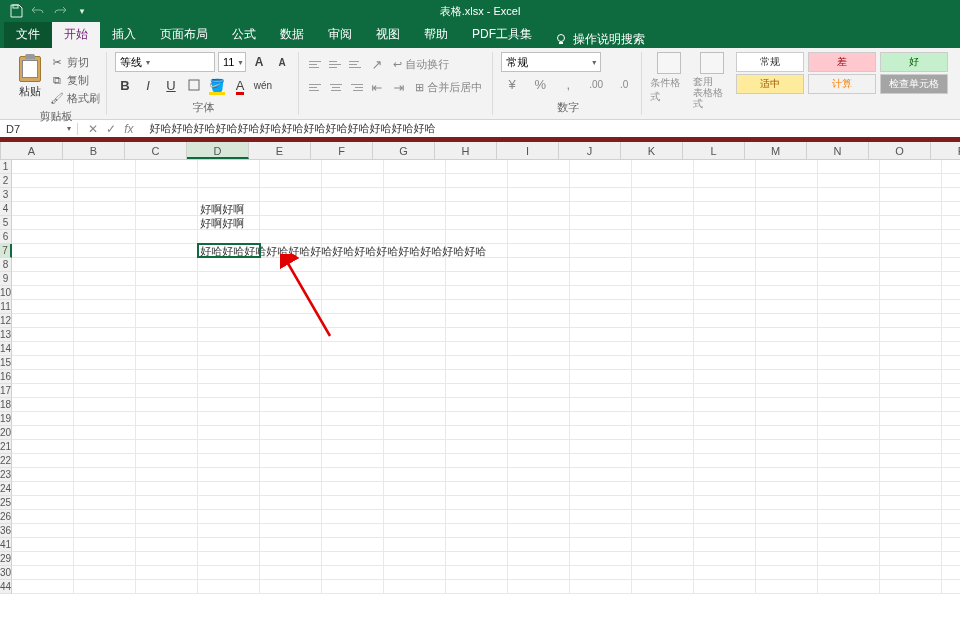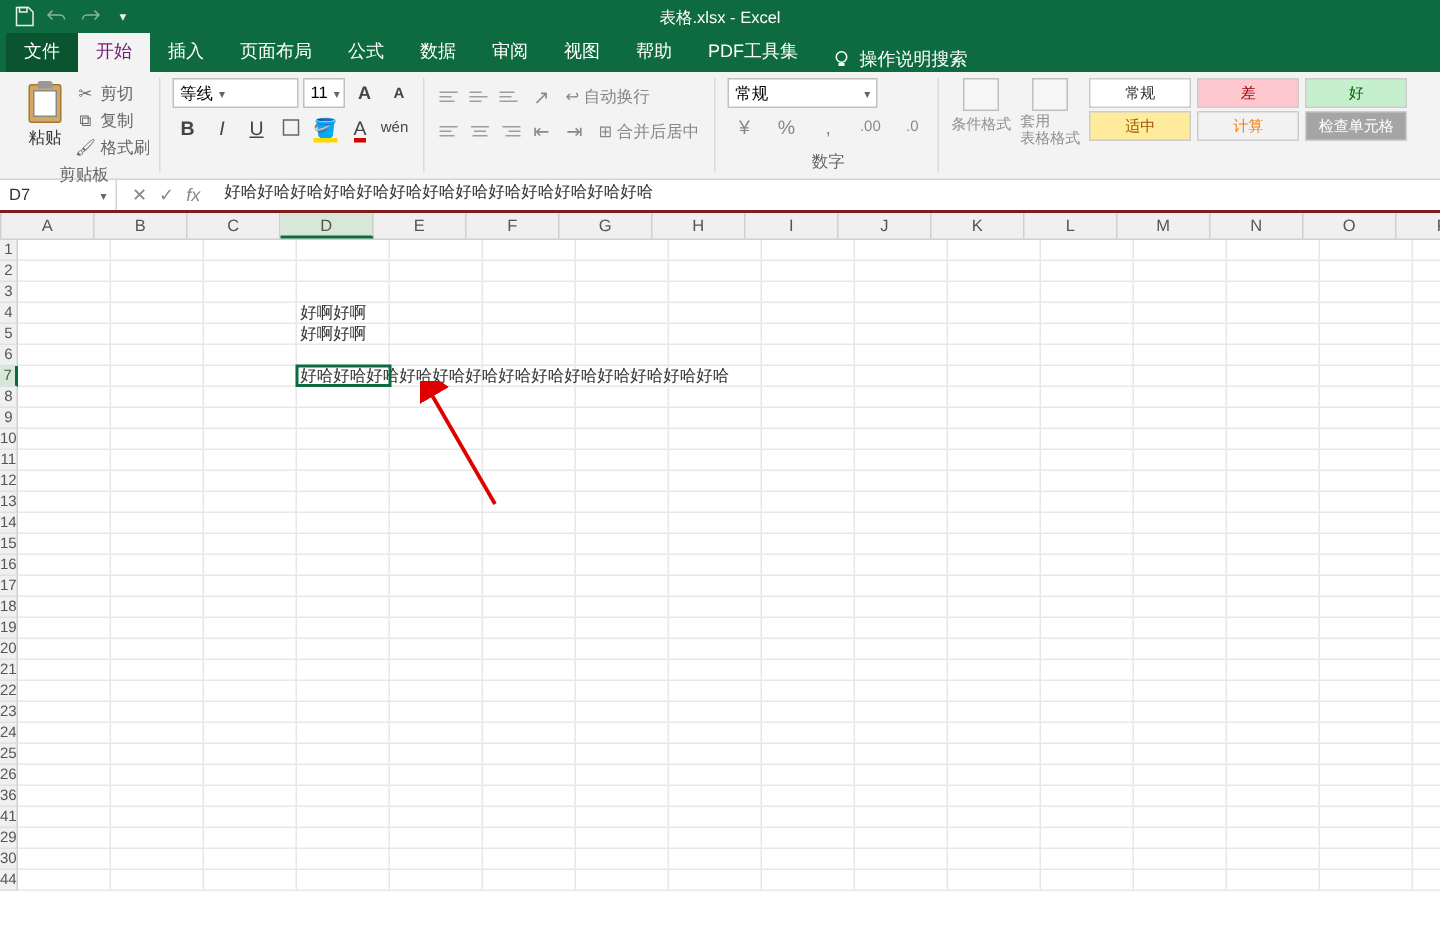--- a/index.html
+++ b/index.html
@@ -28,21 +28,21 @@
     .paper { position: absolute; left: 6px; top: 6px; width: 16px; height: 18px; background: #fff; border: 1px solid #888; }
     .paste-label { font-size: 11px; color: #333; }
     
     .clip-right { display: flex; flex-direction: column; gap: 1px; padding-top: 2px; }
     .clip-item { display: flex; align-items: center; gap: 3px; font-size: 11px; color: #666; padding: 1px 0; cursor: pointer; }
     .mini-icon { width: 14px; height: 14px; display: inline-flex; align-items: center; justify-content: center; }
     
     .font-col { display: flex; flex-direction: column; gap: 3px; }
     .font-row { display: flex; align-items: center; gap: 3px; }
     .combo { background: #fff; border: 1px solid #c0c0c0; height: 20px; display: flex; align-items: center; padding: 0 4px; font-size: 11px; gap: 4px; cursor: pointer; }
-    .combo-name { width: 84px; }
+    .combo-name { width: 100px; }
     .combo-size { width: 28px; }
     .chev-down { font-size: 8px; color: #666; }
     .btn-sm { width: 20px; height: 20px; display: flex; align-items: center; justify-content: center; cursor: pointer; color: #444; font-size: 13px; }
     .inc-a { font-size: 12px; font-weight: bold; }
     .dec-a { font-size: 10px; font-weight: bold; }
     
     .align-col { display: flex; flex-direction: column; gap: 3px; padding-top: 2px; }
     .align-row { display: flex; gap: 2px; align-items: center; }
     .align-btn { width: 18px; height: 18px; display: flex; flex-direction: column; justify-content: center; gap: 2px; cursor: pointer; padding: 2px; opacity: 0.6; }
     .align-line { height: 1px; background: #666; }
@@ -60,21 +60,21 @@
     .cell-styles { display: flex; flex-direction: column; gap: 2px; }
     .cs-row { display: flex; gap: 4px; }
     .cs-box { width: 68px; height: 20px; border: 1px solid #ccc; display: flex; align-items: center; justify-content: center; font-size: 10px; cursor: pointer; }
     .cs-normal { background: #fff; color: #333; }
     .cs-bad { background: #ffc7ce; color: #9c0006; }
     .cs-good { background: #c6efce; color: #006100; }
     .cs-neutral { background: #ffeb9c; color: #9c5700; }
     .cs-calc { background: #f2f2f2; color: #fa7d00; }
     .cs-check { background: #a5a5a5; color: #fff; }
     
-    .formula-bar { height: 22px; border-bottom: 2px solid #7f1d1d; display: flex; background: #fff; }
+    .formula-bar { height: 22px; border-bottom: 5px solid #7f1d1d; display: flex; align-items: center; background: #fff; }
     .name-box { width: 78px; border-right: 1px solid #d4d4d4; padding: 0 6px; font-size: 11px; color: #333; display: flex; align-items: center; justify-content: space-between; }
     .fb-btns { display: flex; align-items: center; gap: 8px; padding: 0 10px; color: #888; }
     .fb-btn { cursor: pointer; font-size: 12px; }
     .fb-input { flex: 1; padding: 0 6px; font-size: 11px; color: #333; }
     
     .grid-container { height: 476px; overflow: hidden; position: relative; }
     .col-headers { display: flex; height: 18px; background: #f0f0f0; border-bottom: 1px solid #d0d0d0; }
     .corner { width: 24px; border-right: 1px solid #d0d0d0; background: #f0f0f0; cursor: pointer; }
     .col-header { width: 62px; border-right: 1px solid #d0d0d0; text-align: center; font-size: 11px; color: #555; line-height: 18px; cursor: pointer; }
     .col-header.active { background: #d8e8d8; border-bottom: 2px solid #0e6b3f; }
@@ -197,20 +197,21 @@
           <div class="btn-sm">
               <span class="fill-a">🪣</span>
             </div>
           <div class="btn-sm">
               <span class="underline-a">A</span>
             </div>
           <div class="btn-sm" style="font-size:10px">wén</div>
         </div>
       </div>
     </div>
+    <div class="group-label">字体</div>
   </div>
 
   <div class="group">
     <div class="group-content">
       <div class="align-col">
         <div class="align-row">
           <div class="align-btn">
               <div class="align-line" style="width:12px"></div>
               <div class="align-line" style="width:8px"></div>
               <div class="align-line" style="width:10px"></div>

